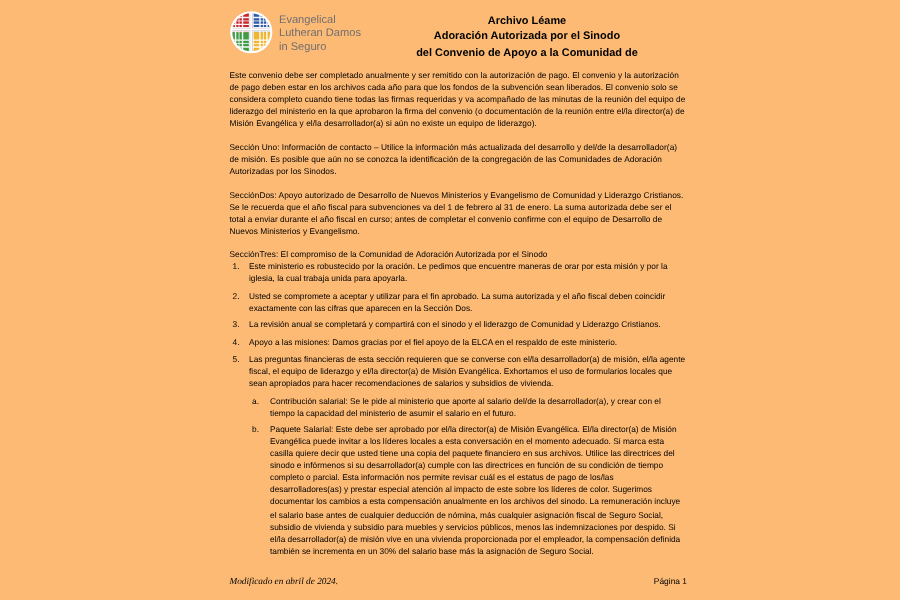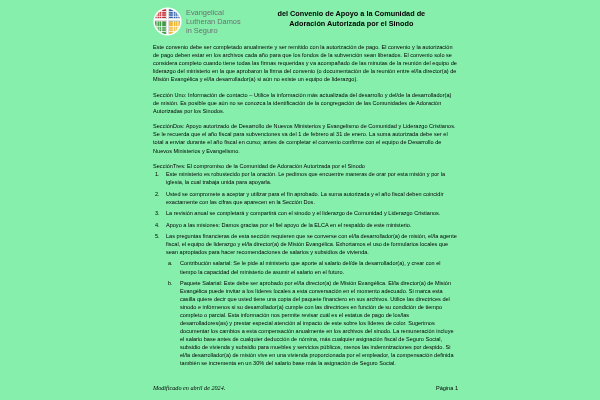--- a/index.html
+++ b/index.html
@@ -13,21 +13,21 @@
     overflow: hidden;
     font-family: "Liberation Sans", sans-serif;
     color: #000000;
     -webkit-font-smoothing: antialiased;
   }
 
   .page {
     position: relative;
     width: 600px;
     height: 400px;
-    background: #86efac;
+    background: #fdba74;
     box-sizing: border-box;
   }
 
   .content {
     position: absolute;
     left: 153px;
     top: 6px;
     width: 305px;
   }
 
@@ -189,22 +189,23 @@
         </svg>
 
         <div class="logo-wordmark">
           <div>Evangelical</div>
           <div>Lutheran Damos</div>
           <div>in Seguro</div>
         </div>
       </div>
 
       <div class="title-block">
+        <div>Archivo Léame</div>
+        <div>Adoración Autorizada por el Sinodo</div>
         <div>del Convenio de Apoyo a la Comunidad de</div>
-        <div>Adoración Autorizada por el Sinodo</div>
       </div>
     </div>
 
     <p class="para">Este convenio debe ser completado anualmente y ser remitido con la autorización de pago. El convenio y la autorización de pago deben estar en los archivos cada año para que los fondos de la subvención sean liberados. El convenio solo se considera completo cuando tiene todas las firmas requeridas y va acompañado de las minutas de la reunión del equipo de liderazgo del ministerio en la que aprobaron la firma del convenio (o documentación de la reunión entre el/la director(a) de Misión Evangélica y el/la desarrollador(a) si aún no existe un equipo de liderazgo).</p>
 
     <p class="para">Sección Uno: Información de contacto – Utilice la información más actualizada del desarrollo y del/de la desarrollador(a) de misión. Es posible que aún no se conozca la identificación de la congregación de las Comunidades de Adoración Autorizadas por los Sinodos.</p>
 
     <p class="para nogap">SecciónDos: Apoyo autorizado de Desarrollo de Nuevos Ministerios y Evangelismo de Comunidad y Liderazgo Cristianos.</p>
     <p class="para">Se le recuerda que el año fiscal para subvenciones va del 1 de febrero al 31 de enero. La suma autorizada debe ser el total a enviar durante el año fiscal en curso; antes de completar el convenio confirme con el equipo de Desarrollo de Nuevos Ministerios y Evangelismo.</p>
 

